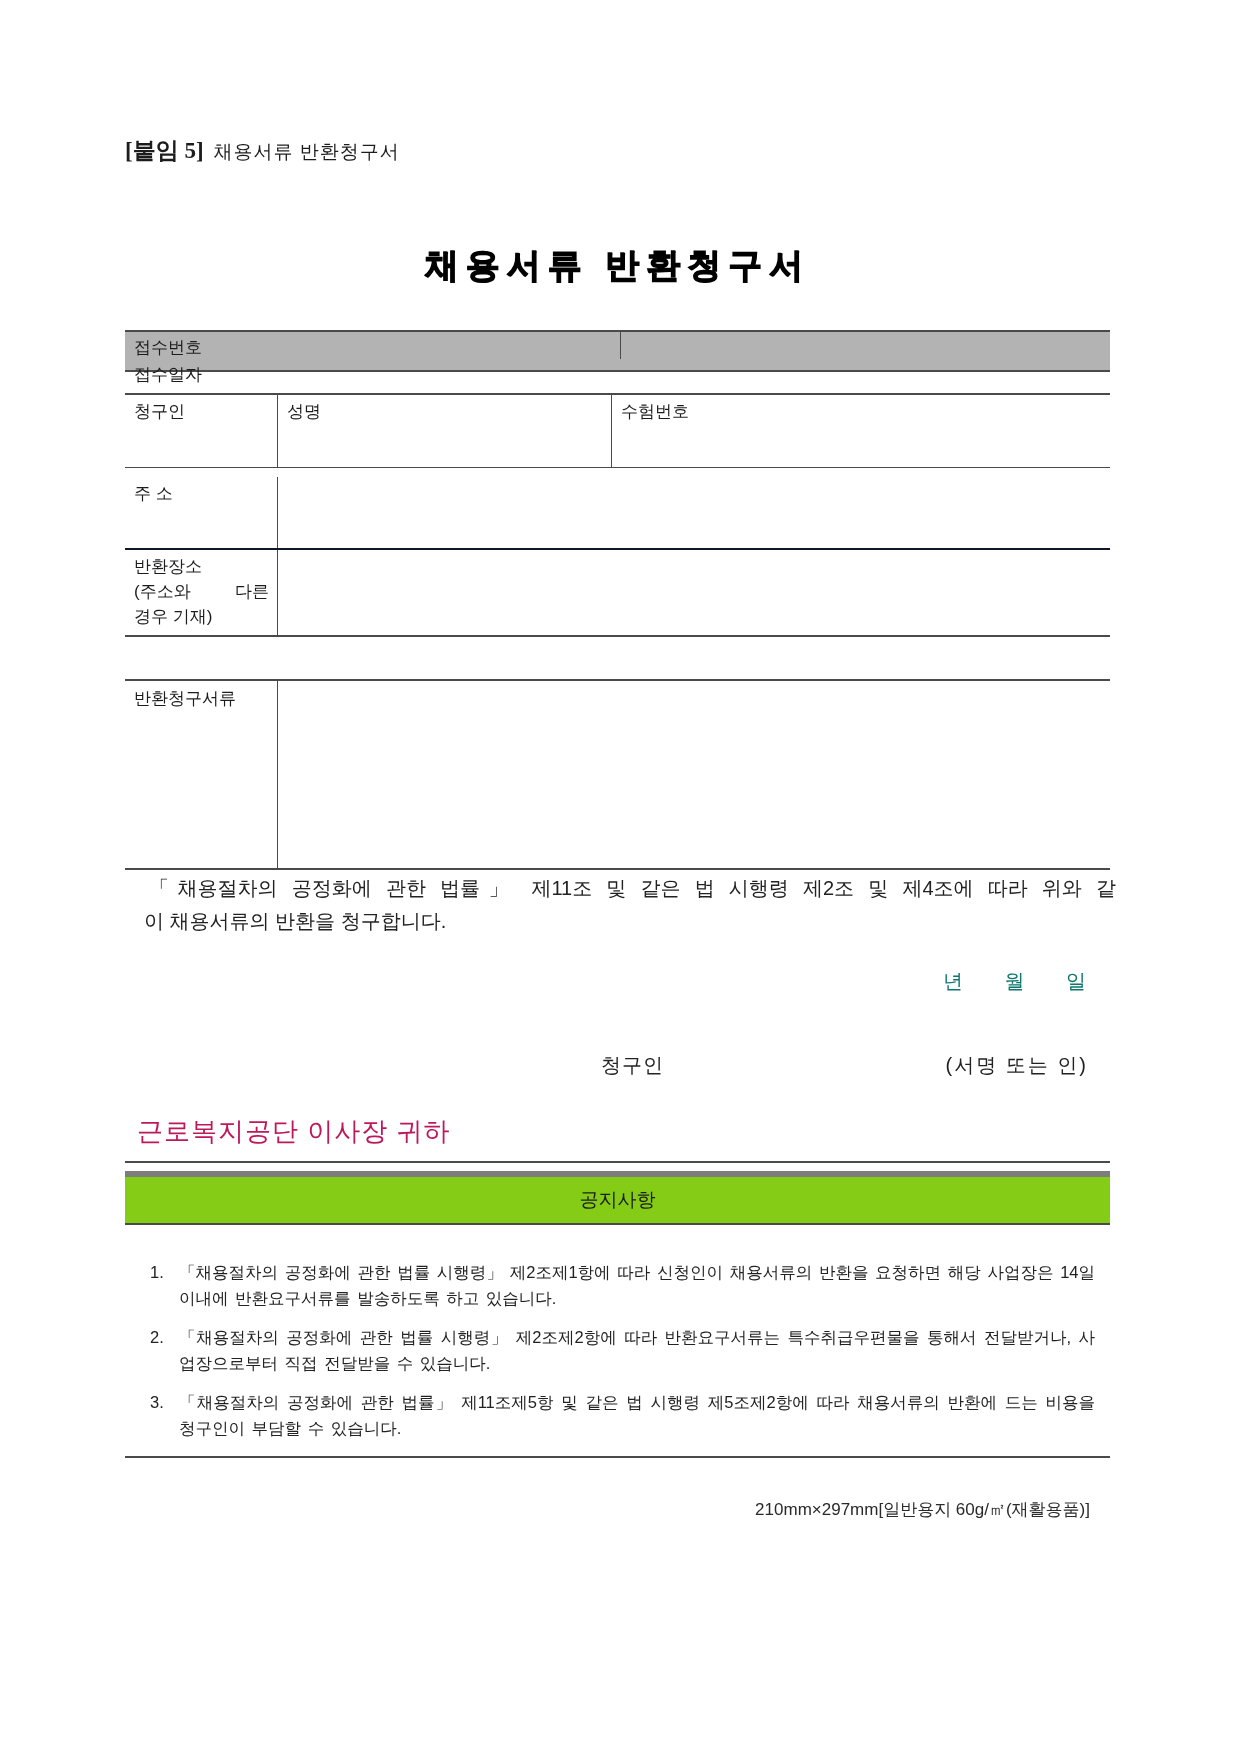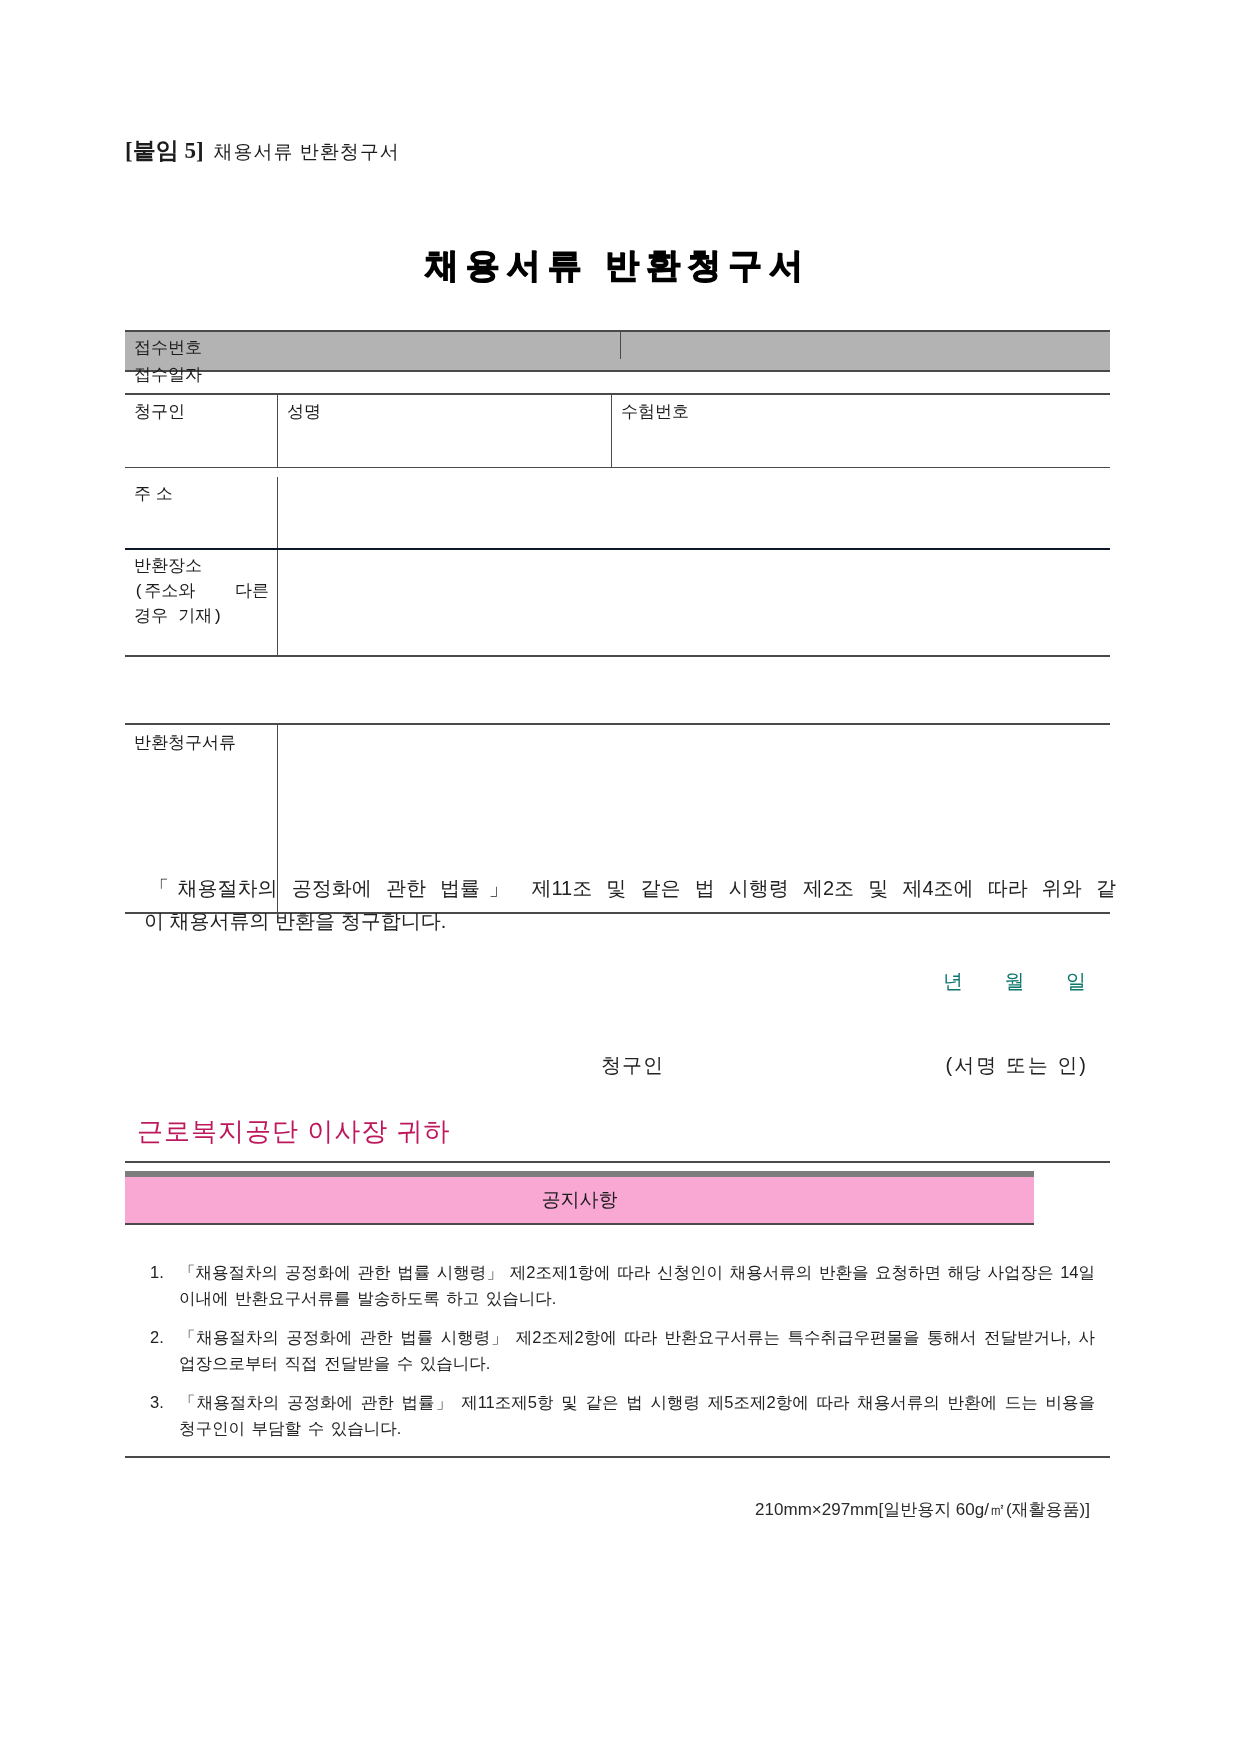--- a/index.html
+++ b/index.html
@@ -28,53 +28,53 @@
     background:#b3b3b3;border-top:2px solid #4a4a4a;border-bottom:2px solid #4a4a4a;
     display:flex;box-sizing:content-box;flex-direction:column;
   }
   .receipt .c1{width:486px;border-right:1px solid #4a4a4a;padding:4px 0 0 9px;font-size:17px;}
   .receipt .c2{flex:1;padding:4px 0 0 9px;font-size:17px;}
   
   .maintbl{position:absolute;left:125px;top:393px;width:985px;border-top:2px solid #4a4a4a;box-sizing:border-box;}
   .row{display:flex;box-sizing:border-box;}
   .r1{height:73px;border-bottom:1px solid #4a4a4a;}
   .r2{height:73px;border-bottom:2px solid #0f172a;margin-top:9px;}
-  .r3{height:107px;border-bottom:2px solid #4a4a4a;font-family:Liberation Mono, monospace;}
+  .r3{height:87px;border-bottom:2px solid #4a4a4a;}
   .cell{box-sizing:border-box;padding:4px 8px 0 9px;font-size:17px;line-height:25px;}
   .cw1{width:153px;border-right:1px solid #4a4a4a;}
   .cw2{width:334px;border-right:1px solid #4a4a4a;}
   .cw3{flex:1;}
   .cwrest{flex:1;}
   .jline{text-align:justify;text-align-last:justify;}
   
   .docsbox{
     position:absolute;left:125px;top:679px;width:985px;height:187px;
     border-top:2px solid #4a4a4a;border-bottom:2px solid #4a4a4a;
-    display:flex;box-sizing:content-box;margin-top:44px;
+    display:flex;box-sizing:content-box;
   }
   .docsbox .c1{width:153px;border-right:1px solid #4a4a4a;padding:6px 4px 0 9px;font-size:17px;box-sizing:border-box;}
   .docsbox .c2{flex:1;}
   
   .stmt{position:absolute;left:131px;top:872px;width:985px;font-size:20px;line-height:33px;color:#222;}
   .stmt .l1{padding-left:18px;text-align:justify;text-align-last:justify;}
   .stmt .l2{padding-left:13px;}
   
   .dateline{position:absolute;left:125px;top:968px;width:985px;text-align:right;
     padding-right:24px;box-sizing:border-box;font-size:20px;word-spacing:36px;color:#0f766e;}
   
   .sigline{position:absolute;left:125px;top:1052px;width:985px;display:flex;font-size:20px;color:#222;}
   .sigline .who{margin-left:476px;letter-spacing:1px;}
   .sigline .seal{margin-left:auto;margin-right:22px;letter-spacing:2px;}
   
   .addressee{position:absolute;left:137px;top:1114px;font-size:26px;letter-spacing:1px;color:#be185d;}
   .rule1{top:1161px;}
   
   .noticebar{
-    position:absolute;left:125px;top:1171px;width:909px;height:46px;
-    background:#f9a8d4;border-top:6px solid #7d7d7d;border-bottom:2px solid #4a4a4a;
+    position:absolute;left:125px;top:1171px;width:985px;height:46px;
+    background:#84cc16;border-top:6px solid #7d7d7d;border-bottom:2px solid #4a4a4a;
     display:flex;align-items:center;justify-content:center;
     font-size:19px;color:#1c1c1c;box-sizing:content-box;
   }
   
   .notes{position:absolute;left:150px;top:1259px;width:945px;font-size:16.5px;line-height:26px;color:#222;}
   .note{display:flex;margin-bottom:13px;}
   .note .no{width:29px;flex-shrink:0;}
   .note .tx{flex:1;text-align:justify;word-spacing:2px;}
   .rule2{top:1456px;}
   

